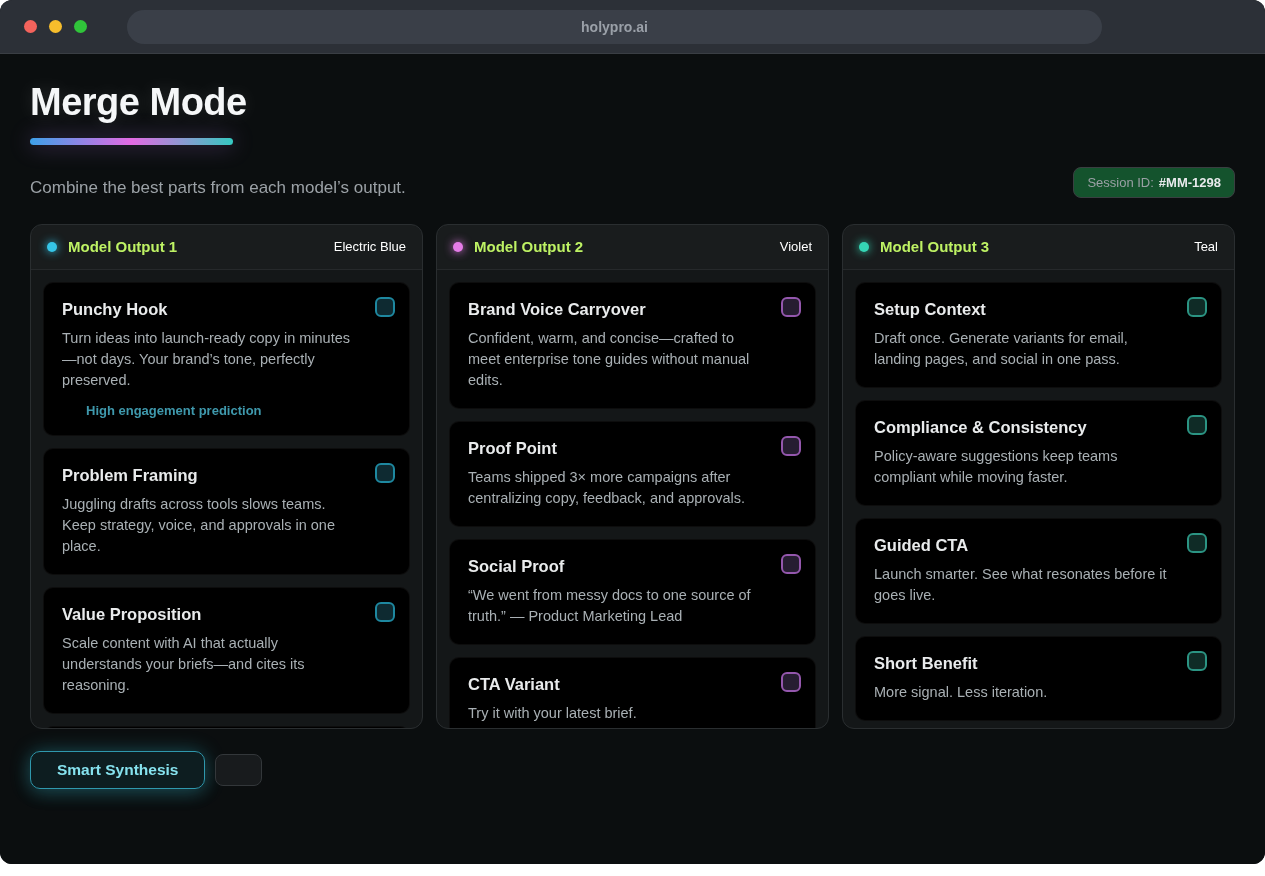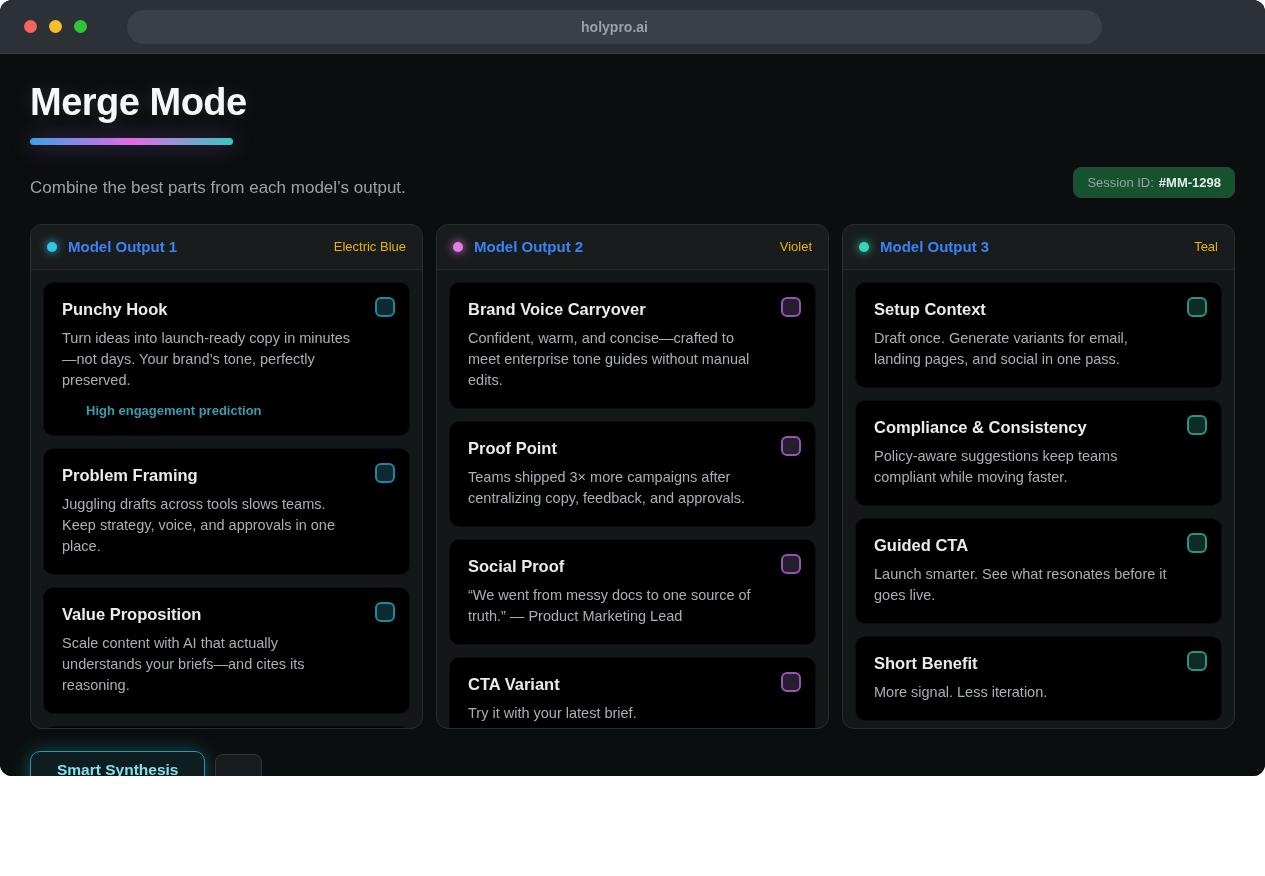--- a/index.html
+++ b/index.html
@@ -1,19 +1,19 @@
 <!DOCTYPE html>
 <html><head>
 <meta charset="utf-8">
 <style>
   * { margin: 0; padding: 0; box-sizing: border-box; }
   html, body { width: 1265px; height: 876px; background: #ffffff; font-family: "Liberation Sans", sans-serif; }
 
   .window {
-    width: 1265px; height: 776px;
+    width: 1265px; height: 864px;
     border-radius: 12px;
     overflow: hidden;
     background: #0b0e0f;
     display: flex; flex-direction: column;
   }
 
   
   .titlebar {
     height: 54px; flex: none;
     background: #2c3037;
@@ -80,22 +80,22 @@
     padding: 0 16px;
     background: rgba(255,255,255,0.025);
     border-bottom: 1px solid #26292b;
   }
   .dot {
     width: 10px; height: 10px; border-radius: 50%;
     background: var(--accent);
     box-shadow: 0 0 10px var(--accent);
     margin-right: 11px;
   }
-  .panel-title { color: #3b82f6; font-size: 15px; font-weight: bold; flex: 1; }
-  .panel-accent { color: #eab308; font-size: 13px; }
+  .panel-title { color: #bef264; font-size: 15px; font-weight: bold; flex: 1; }
+  .panel-accent { color: #ffffff; font-size: 13px; }
 
   .cards { padding: 12px; display: flex; flex-direction: column; gap: 12px; }
   .card {
     position: relative;
     background: #000000;
     border: 1px solid rgba(255,255,255,0.05);
     border-radius: 10px;
     padding: 17px 48px 17px 18px;
     cursor: pointer;
   }

